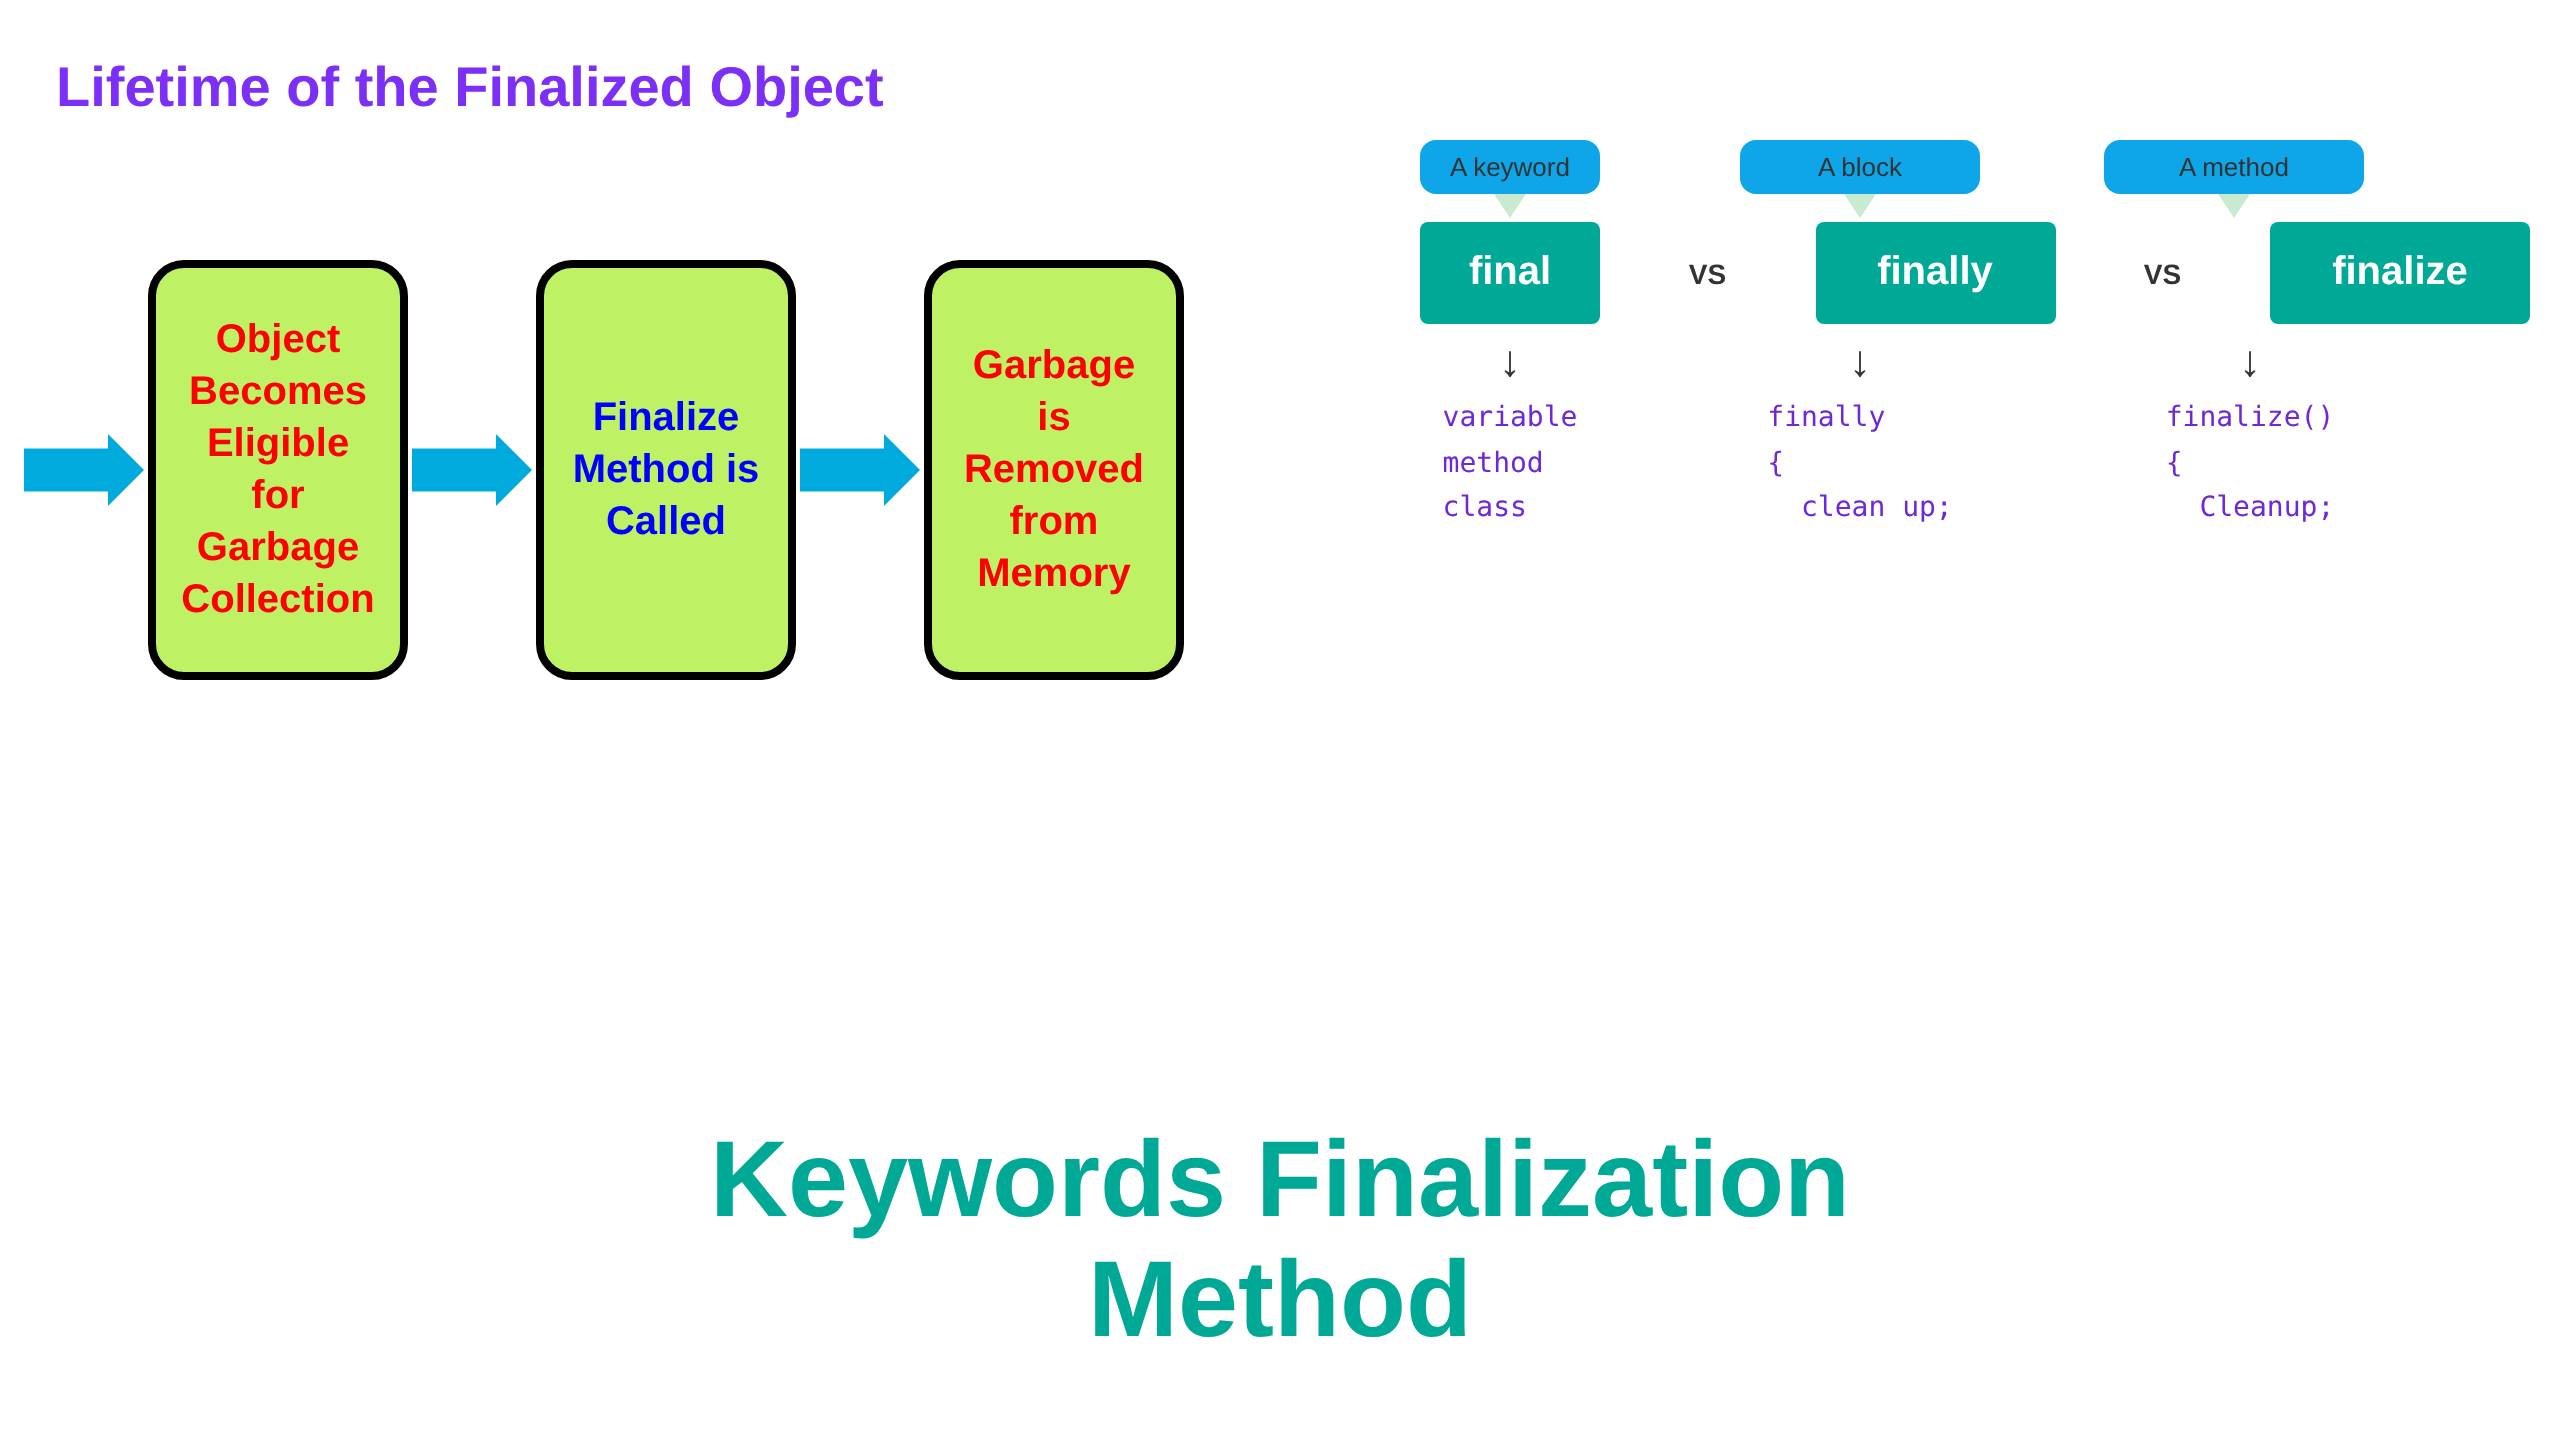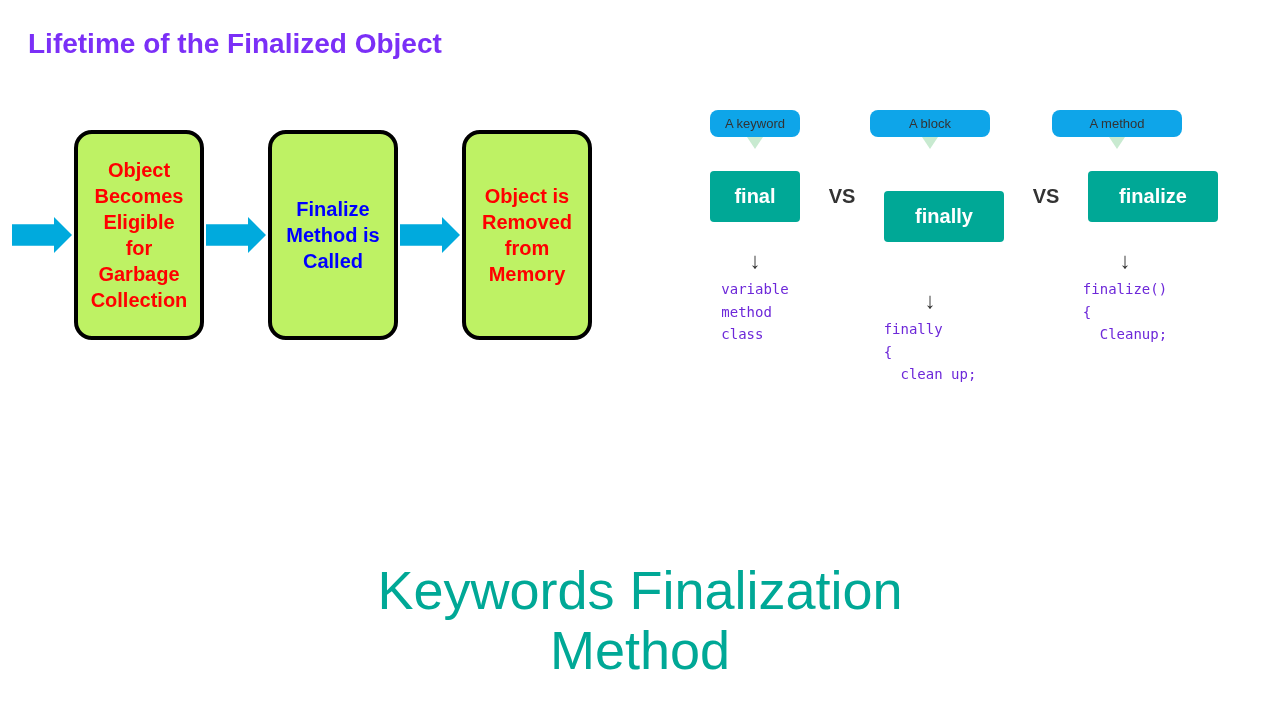--- a/index.html
+++ b/index.html
@@ -106,38 +106,38 @@
     }
 
     .bubble-spacer {
       width: 60px; 
     }
 
     
     .keywords-row {
       display: flex;
       align-items: center;
-      gap: 0px;
+      gap: 12px;
       margin-top: 14px;
       padding-left: 10px;
     }
 
     .keyword-btn {
       background: #00A896;
       color: #fff;
       font-size: 20px;
       font-weight: bold;
       padding: 14px 24px;
       border-radius: 4px;
       text-align: center;
       min-width: 90px;
     }
 
     .vs-label {
-      font-size: 20px;
+      font-size: 14px;
       font-weight: bold;
       color: #333;
       width: 84px;
       text-align: center;
     }
 
     
     .down-arrows-row {
       display: flex;
       align-items: flex-start;
@@ -163,32 +163,32 @@
       margin-top: 4px;
       line-height: 1.6;
       font-family: monospace;
     }
 
     .spacer-col {
       width: 60px;
     }
 
     .col-width-1 { width: 90px; min-width: 90px; }
-    .col-width-2 { width: 120px; min-width: 120px; margin-top: 40px; }
+    .col-width-2 { width: 120px; min-width: 120px; }
     .col-width-3 { width: 130px; min-width: 130px; }
 
     
     .bottom-title {
       position: absolute;
       bottom: 40px;
       left: 0;
       right: 0;
       text-align: center;
       font-size: 54px;
-      font-weight: normal;
+      font-weight: bold;
       color: #00A896;
       line-height: 1.1;
     }
   </style>
 </head>
 <body>
 
 <h1 class="main-title">Lifetime of the Finalized Object</h1>
 
 <div class="flow-section">
@@ -202,21 +202,21 @@
 
   <div class="flow-arrow"></div>
 
   <div class="flow-box">
     <span class="flow-box-text blue">Finalize Method is Called</span>
   </div>
 
   <div class="flow-arrow"></div>
 
   <div class="flow-box">
-    <span class="flow-box-text">Object is Removed from Memory</span>
+    <span class="flow-box-text">Garbage is Removed from Memory</span>
   </div>
 
 </div>
 
 <div class="compare-section">
 
   <div class="bubbles-row">
     <div class="bubble col-width-1">
       <span>A keyword</span>
     </div>

